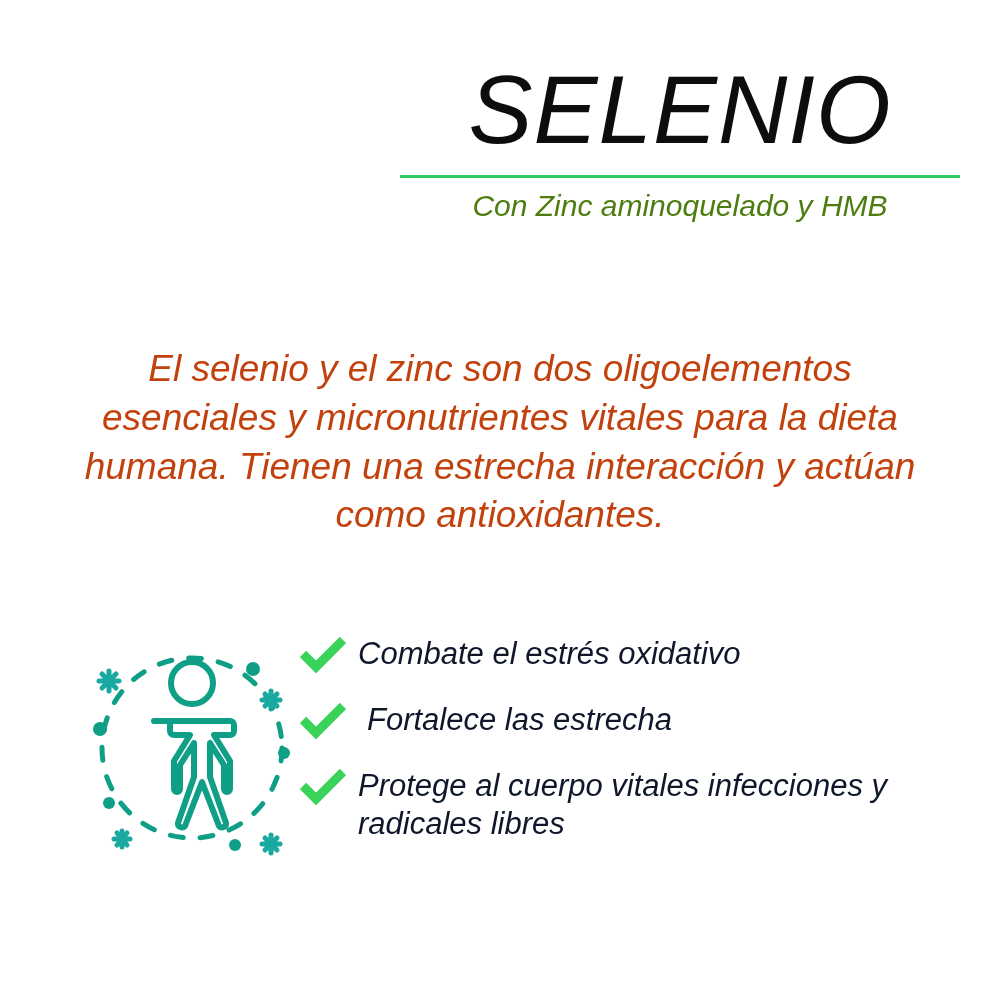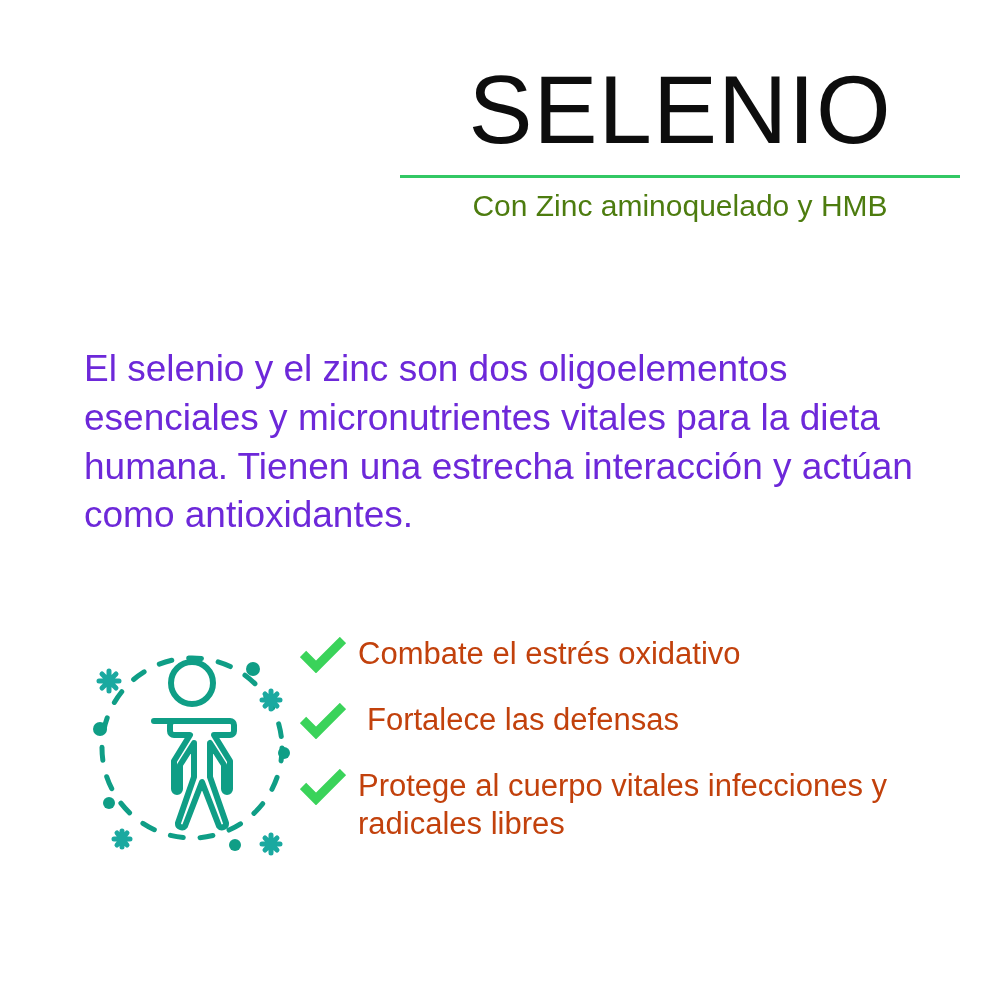--- a/index.html
+++ b/index.html
@@ -7,20 +7,21 @@
     width:1000px; height:1000px;
     background:#ffffff;
     font-family:"Liberation Sans", sans-serif;
     color:#111111;
     overflow:hidden;
   }
   .page {
     position:relative;
     width:1000px; height:1000px;
     background:#ffffff;
+    font-style:italic;
   }
 
   
   .header {
     position:absolute;
     top:60px;
     right:40px;
     width:560px;
     text-align:center;
   }
@@ -43,26 +44,26 @@
     font-weight:400;
     color:#4d7c0f;
     line-height:1.2;
     white-space:nowrap;
   }
 
   
   .intro {
     position:absolute;
     top:345px;
-    left:84px;
+    left:70px;
     width:860px;
-    text-align:left;
+    text-align:center;
     font-size:37px;
     line-height:1.32;
-    color:#6d28d9;
+    color:#c2410c;
   }
 
   
   .lower {
     position:absolute;
     top:625px;
     left:0;
     width:1000px;
     height:280px;
     display:flex;
@@ -87,21 +88,21 @@
     flex:0 0 58px;
     height:40px;
     display:flex;
     align-items:flex-start;
     justify-content:flex-start;
     padding-top:2px;
   }
   .benefit-text {
     font-size:31px;
     line-height:1.22;
-    color:#c2410c;
+    color:#0f172a;
   }
   .benefit.indent .benefit-text { padding-left:9px; }
 </style>
 </head>
 <body>
 
 <div class="page">
 
   <div class="header">
     <div class="title">SELENIO</div>
@@ -148,21 +149,21 @@
         </span>
         <span class="benefit-text">Combate el estrés oxidativo</span>
       </div>
 
       <div class="benefit indent">
         <span class="check">
           <svg width="46" height="36" viewBox="0 0 46 36" xmlns="http://www.w3.org/2000/svg" aria-hidden="true">
             <path d="M3 17 L16 30 L43 3" fill="none" stroke="#3ad35a" stroke-width="9" stroke-linecap="butt" stroke-linejoin="miter"></path>
           </svg>
         </span>
-        <span class="benefit-text">Fortalece las defensas</span>
+        <span class="benefit-text">Fortalece las estrecha</span>
       </div>
 
       <div class="benefit">
         <span class="check">
           <svg width="46" height="36" viewBox="0 0 46 36" xmlns="http://www.w3.org/2000/svg" aria-hidden="true">
             <path d="M3 17 L16 30 L43 3" fill="none" stroke="#3ad35a" stroke-width="9" stroke-linecap="butt" stroke-linejoin="miter"></path>
           </svg>
         </span>
         <span class="benefit-text">Protege al cuerpo vitales infecciones y radicales libres</span>
       </div>

